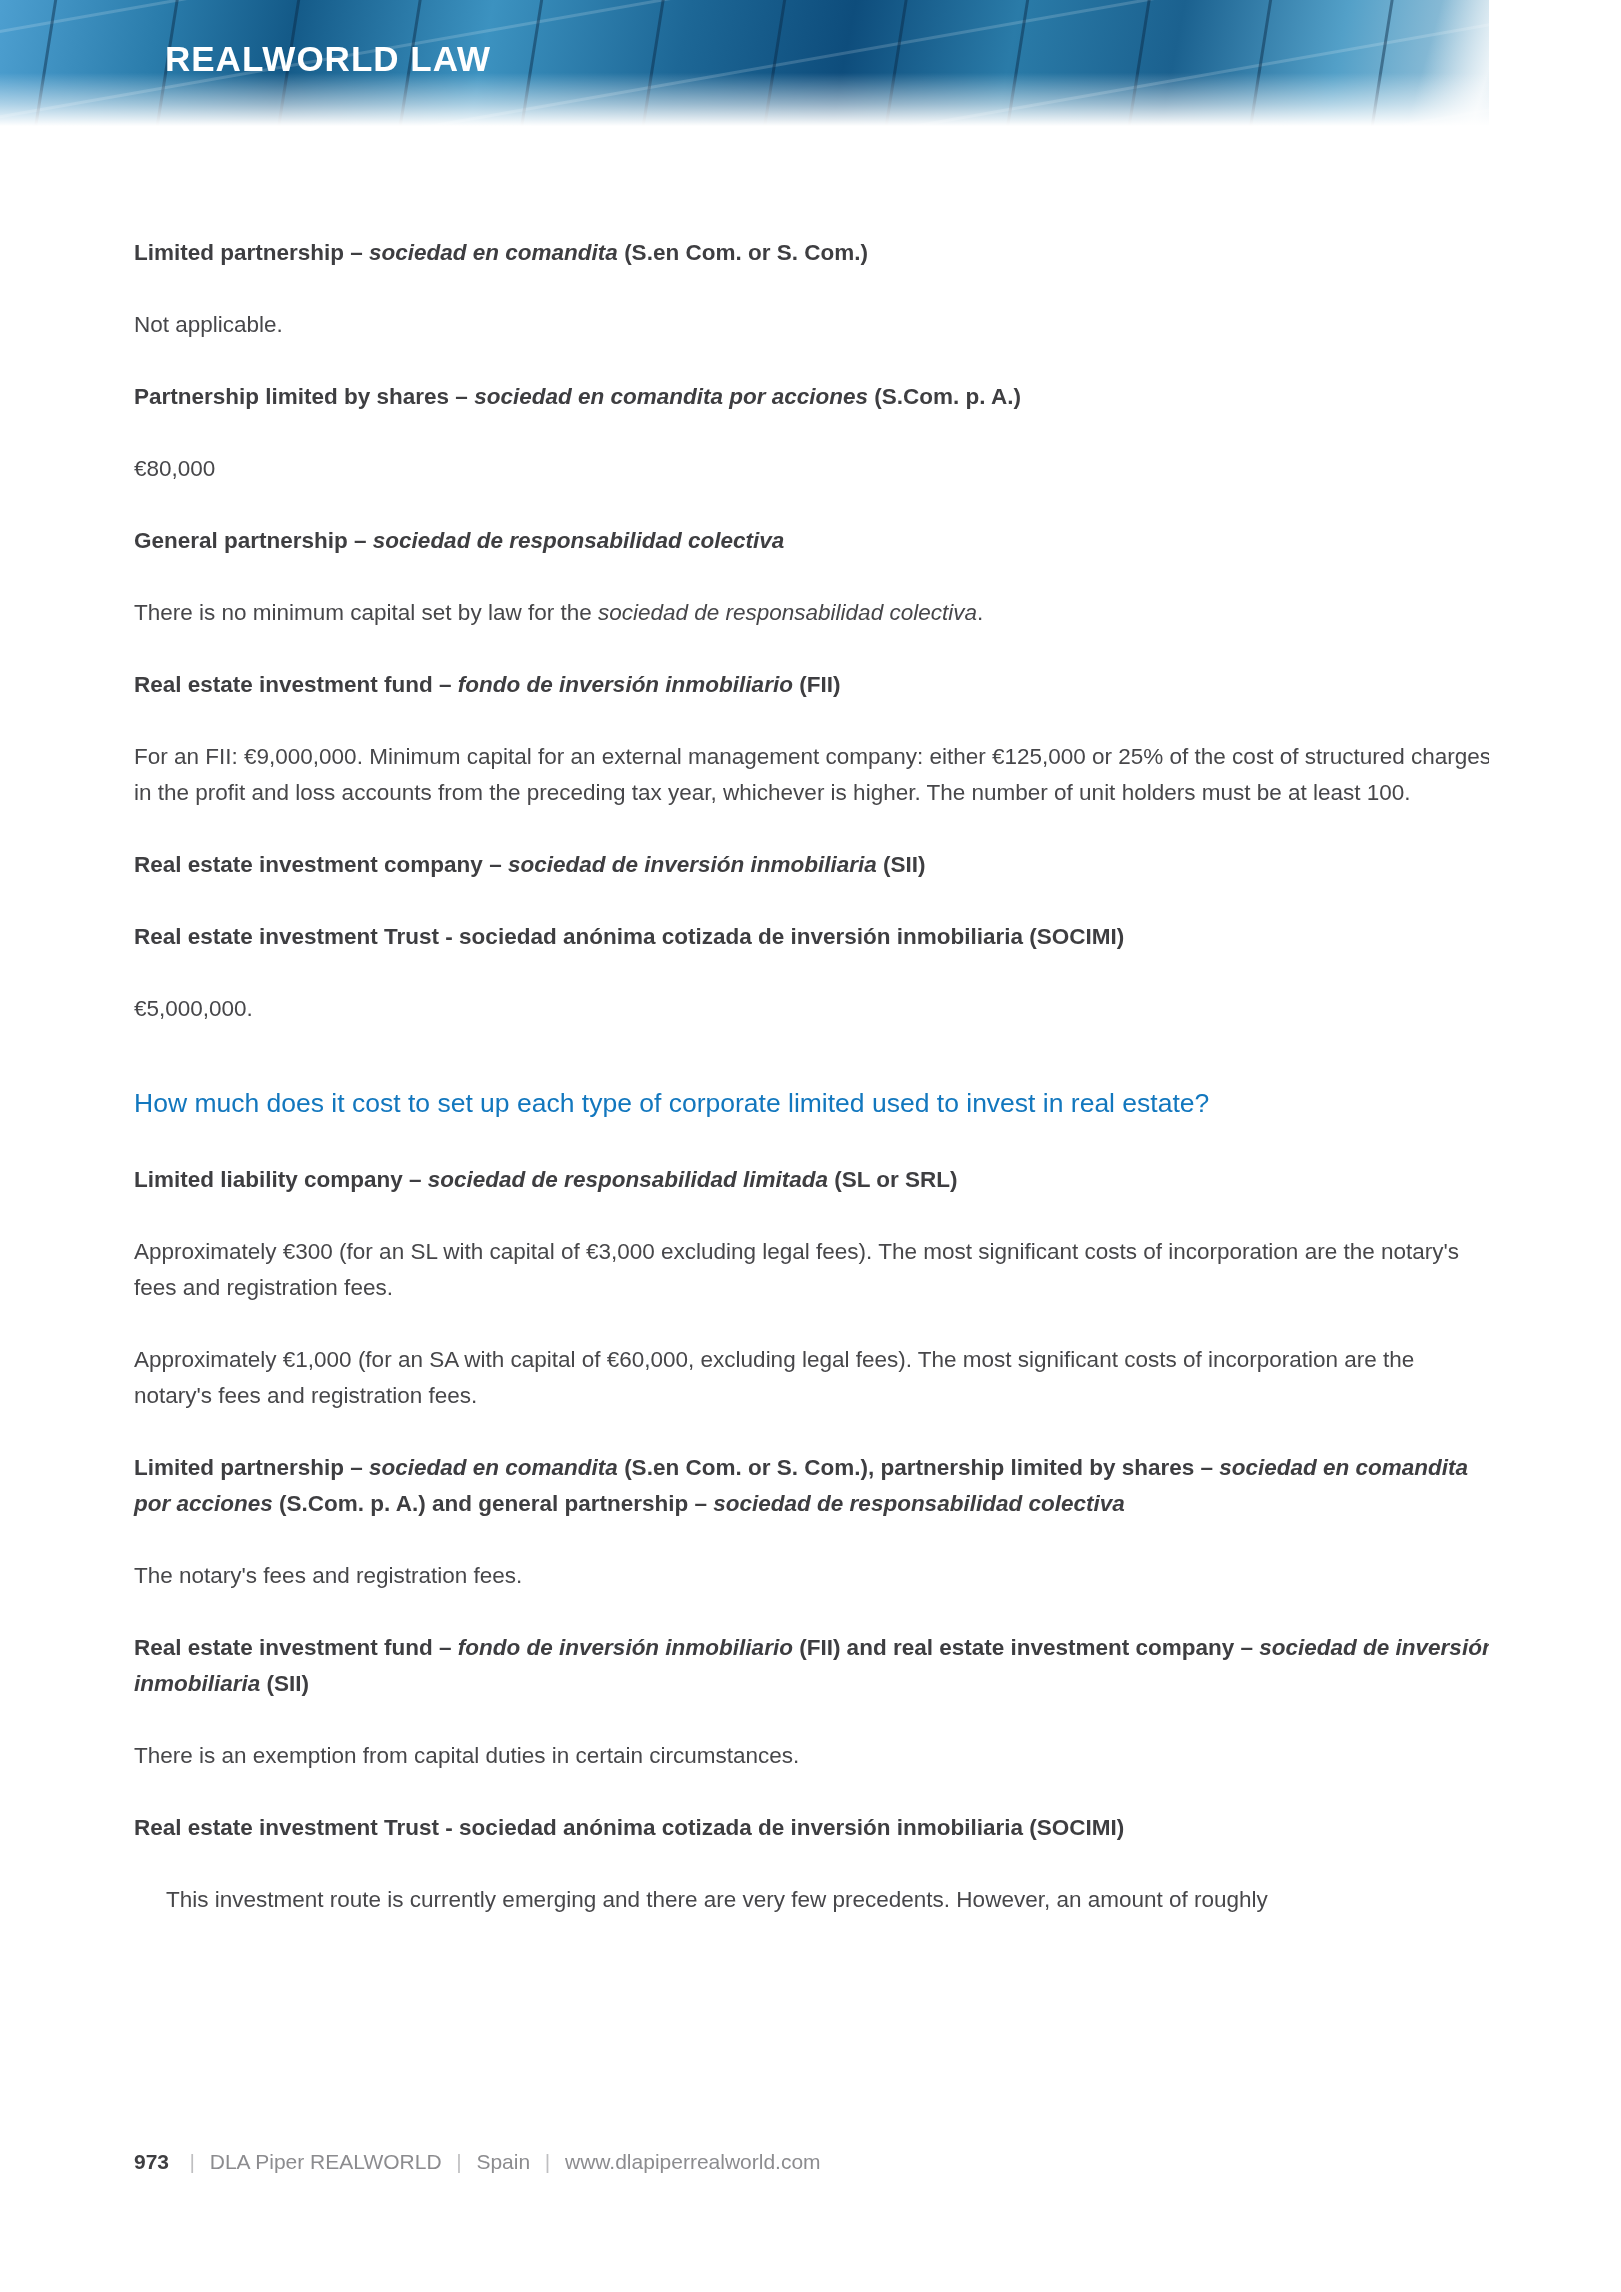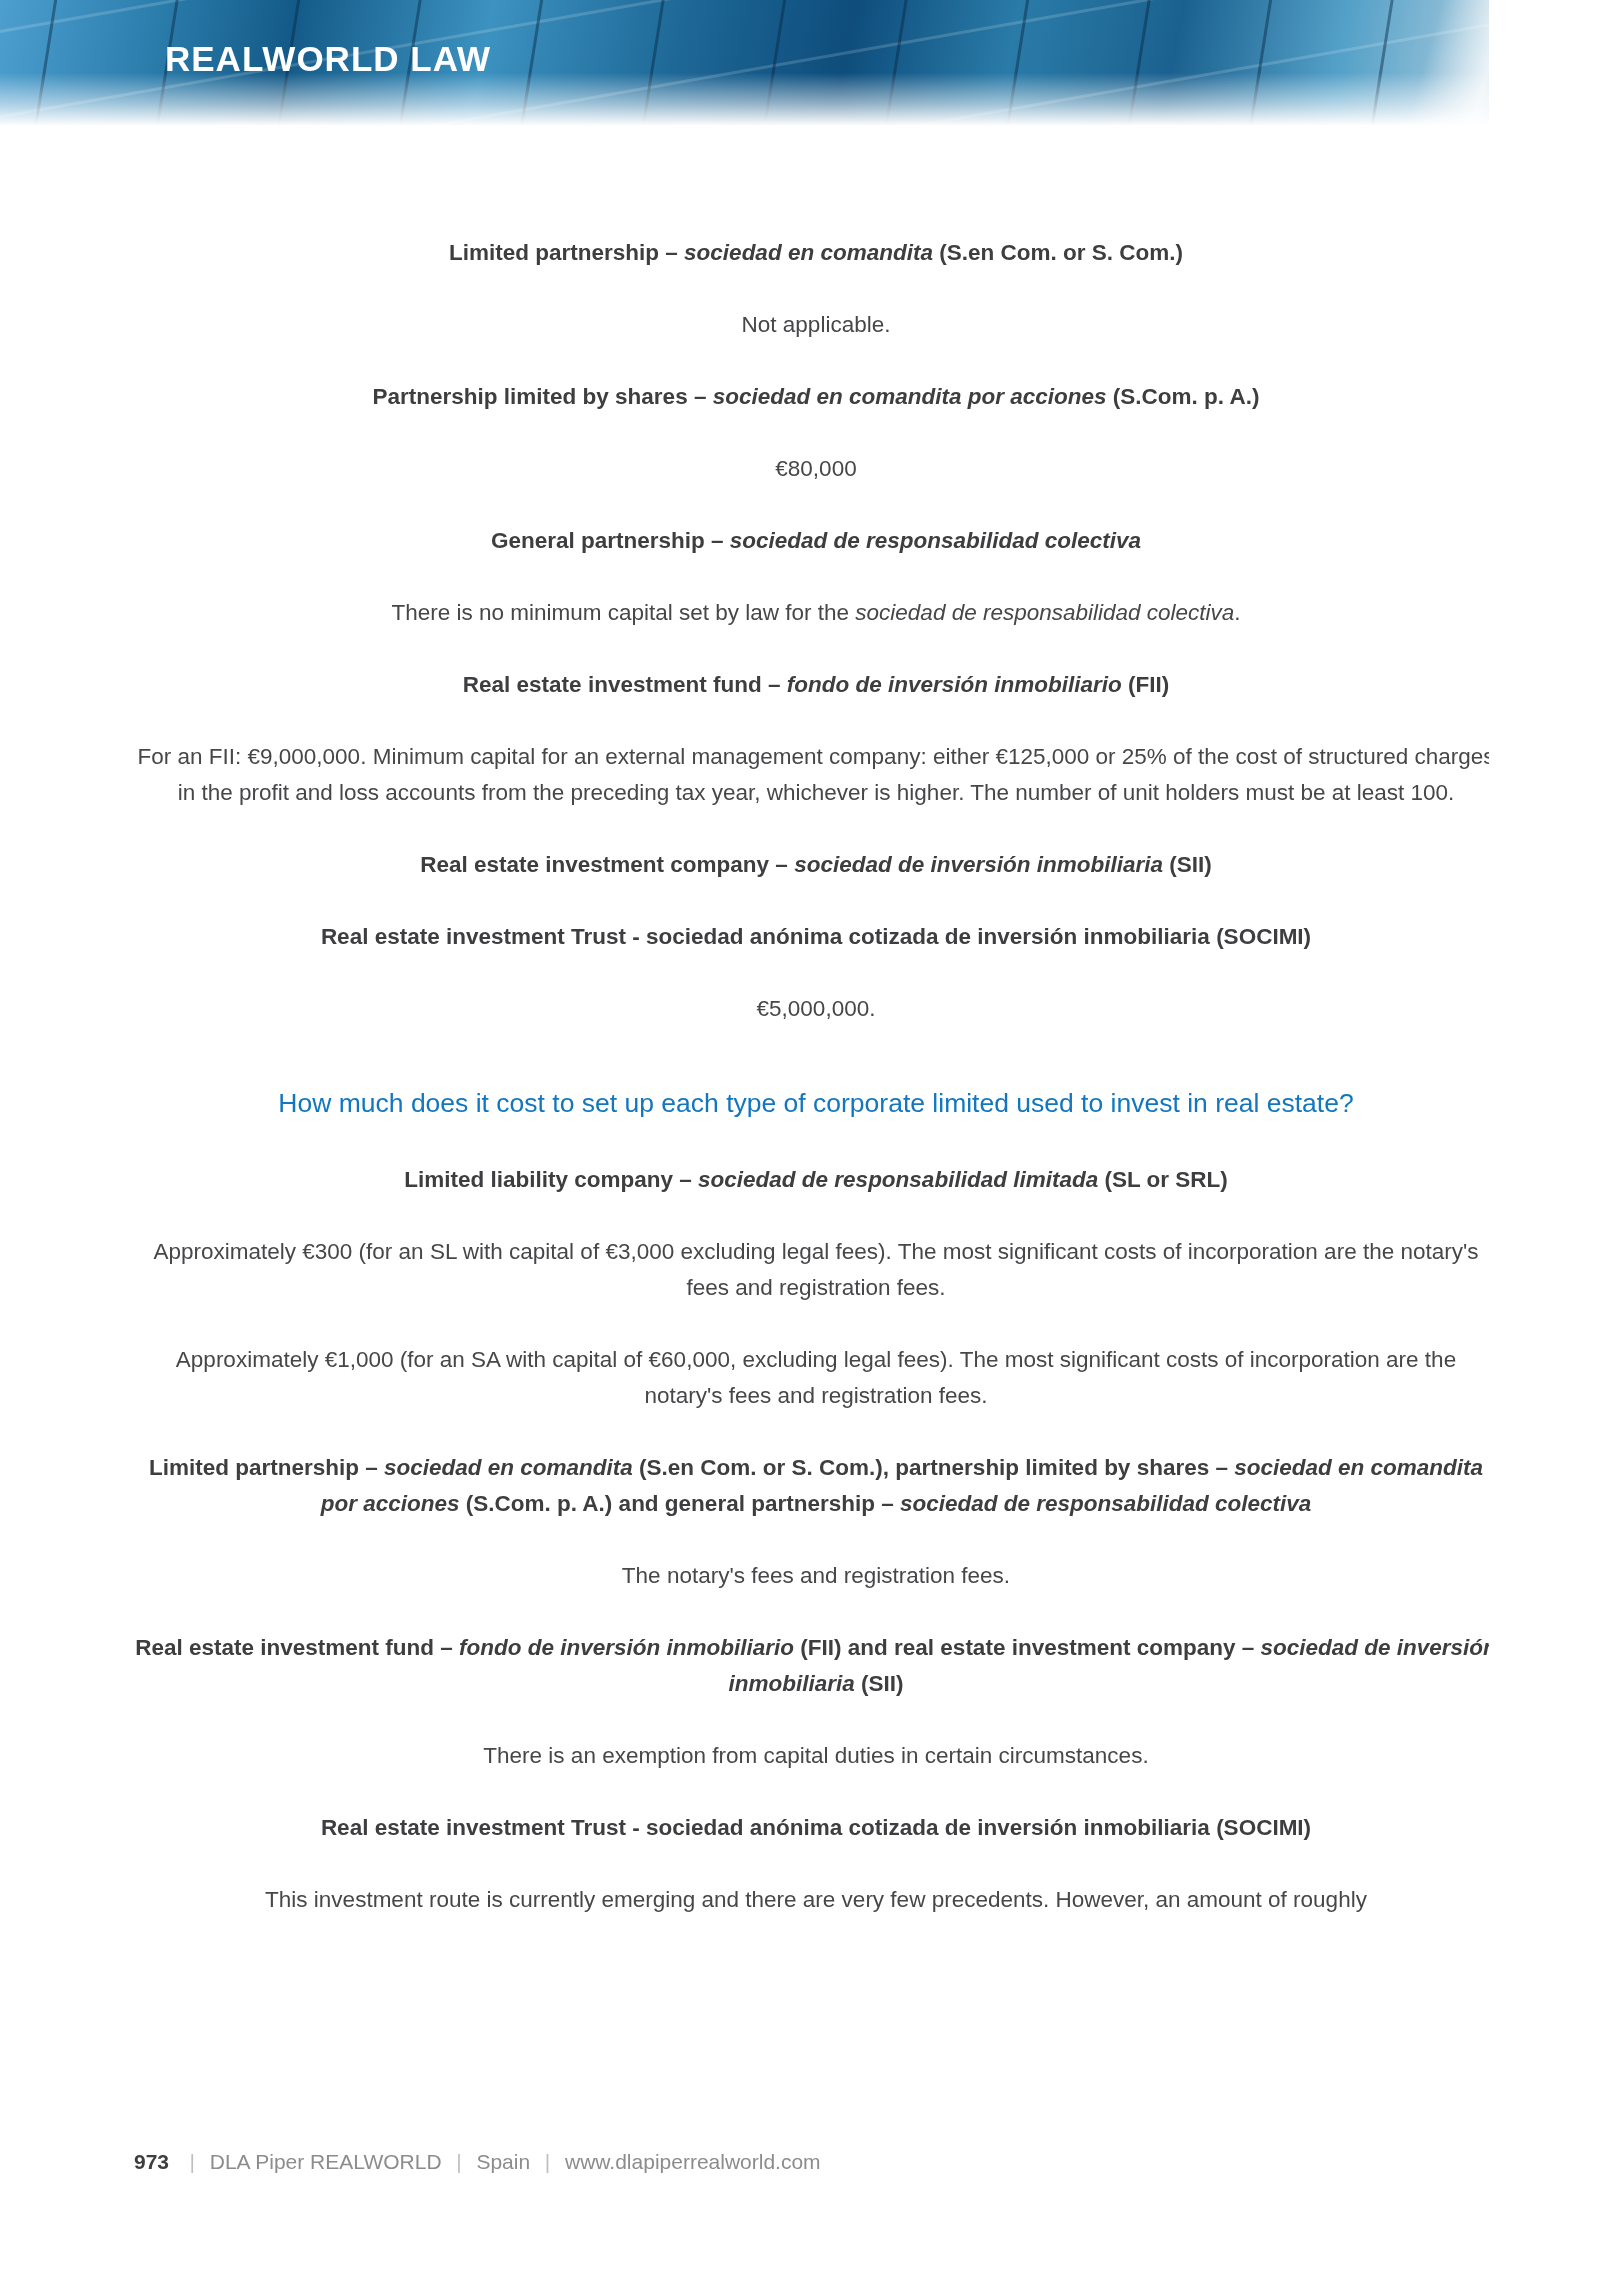--- a/index.html
+++ b/index.html
@@ -44,22 +44,22 @@
     position:absolute; left:165px; top:39px;
     font-size:35px; font-weight:bold; letter-spacing:1px;
     color:#ffffff; z-index:3;
   }
 
   
   .content {
     position:absolute; left:134px; top:235px; width:1364px;
     font-size:22.5px; line-height:36px; color:var(--body-text,#47474a);
   }
-  .block { margin:0 0 36px 0;text-align:center; }
-  .block:last-child { margin-bottom:0; }
+  .block { margin:0 0 36px 0; }
+  .block:last-child { margin-bottom:0;margin-left:32px; }
   .heading { font-weight:bold; color:var(--heading-text,#3e3e41); }
   .heading .it { font-style:italic; }
   .paragraph .it { font-style:italic; }
   .question {
     color:var(--question-blue,#1277be);
     font-size:26.5px; line-height:39px;
     margin-top:57px; margin-bottom:39px;
   }
 
   

